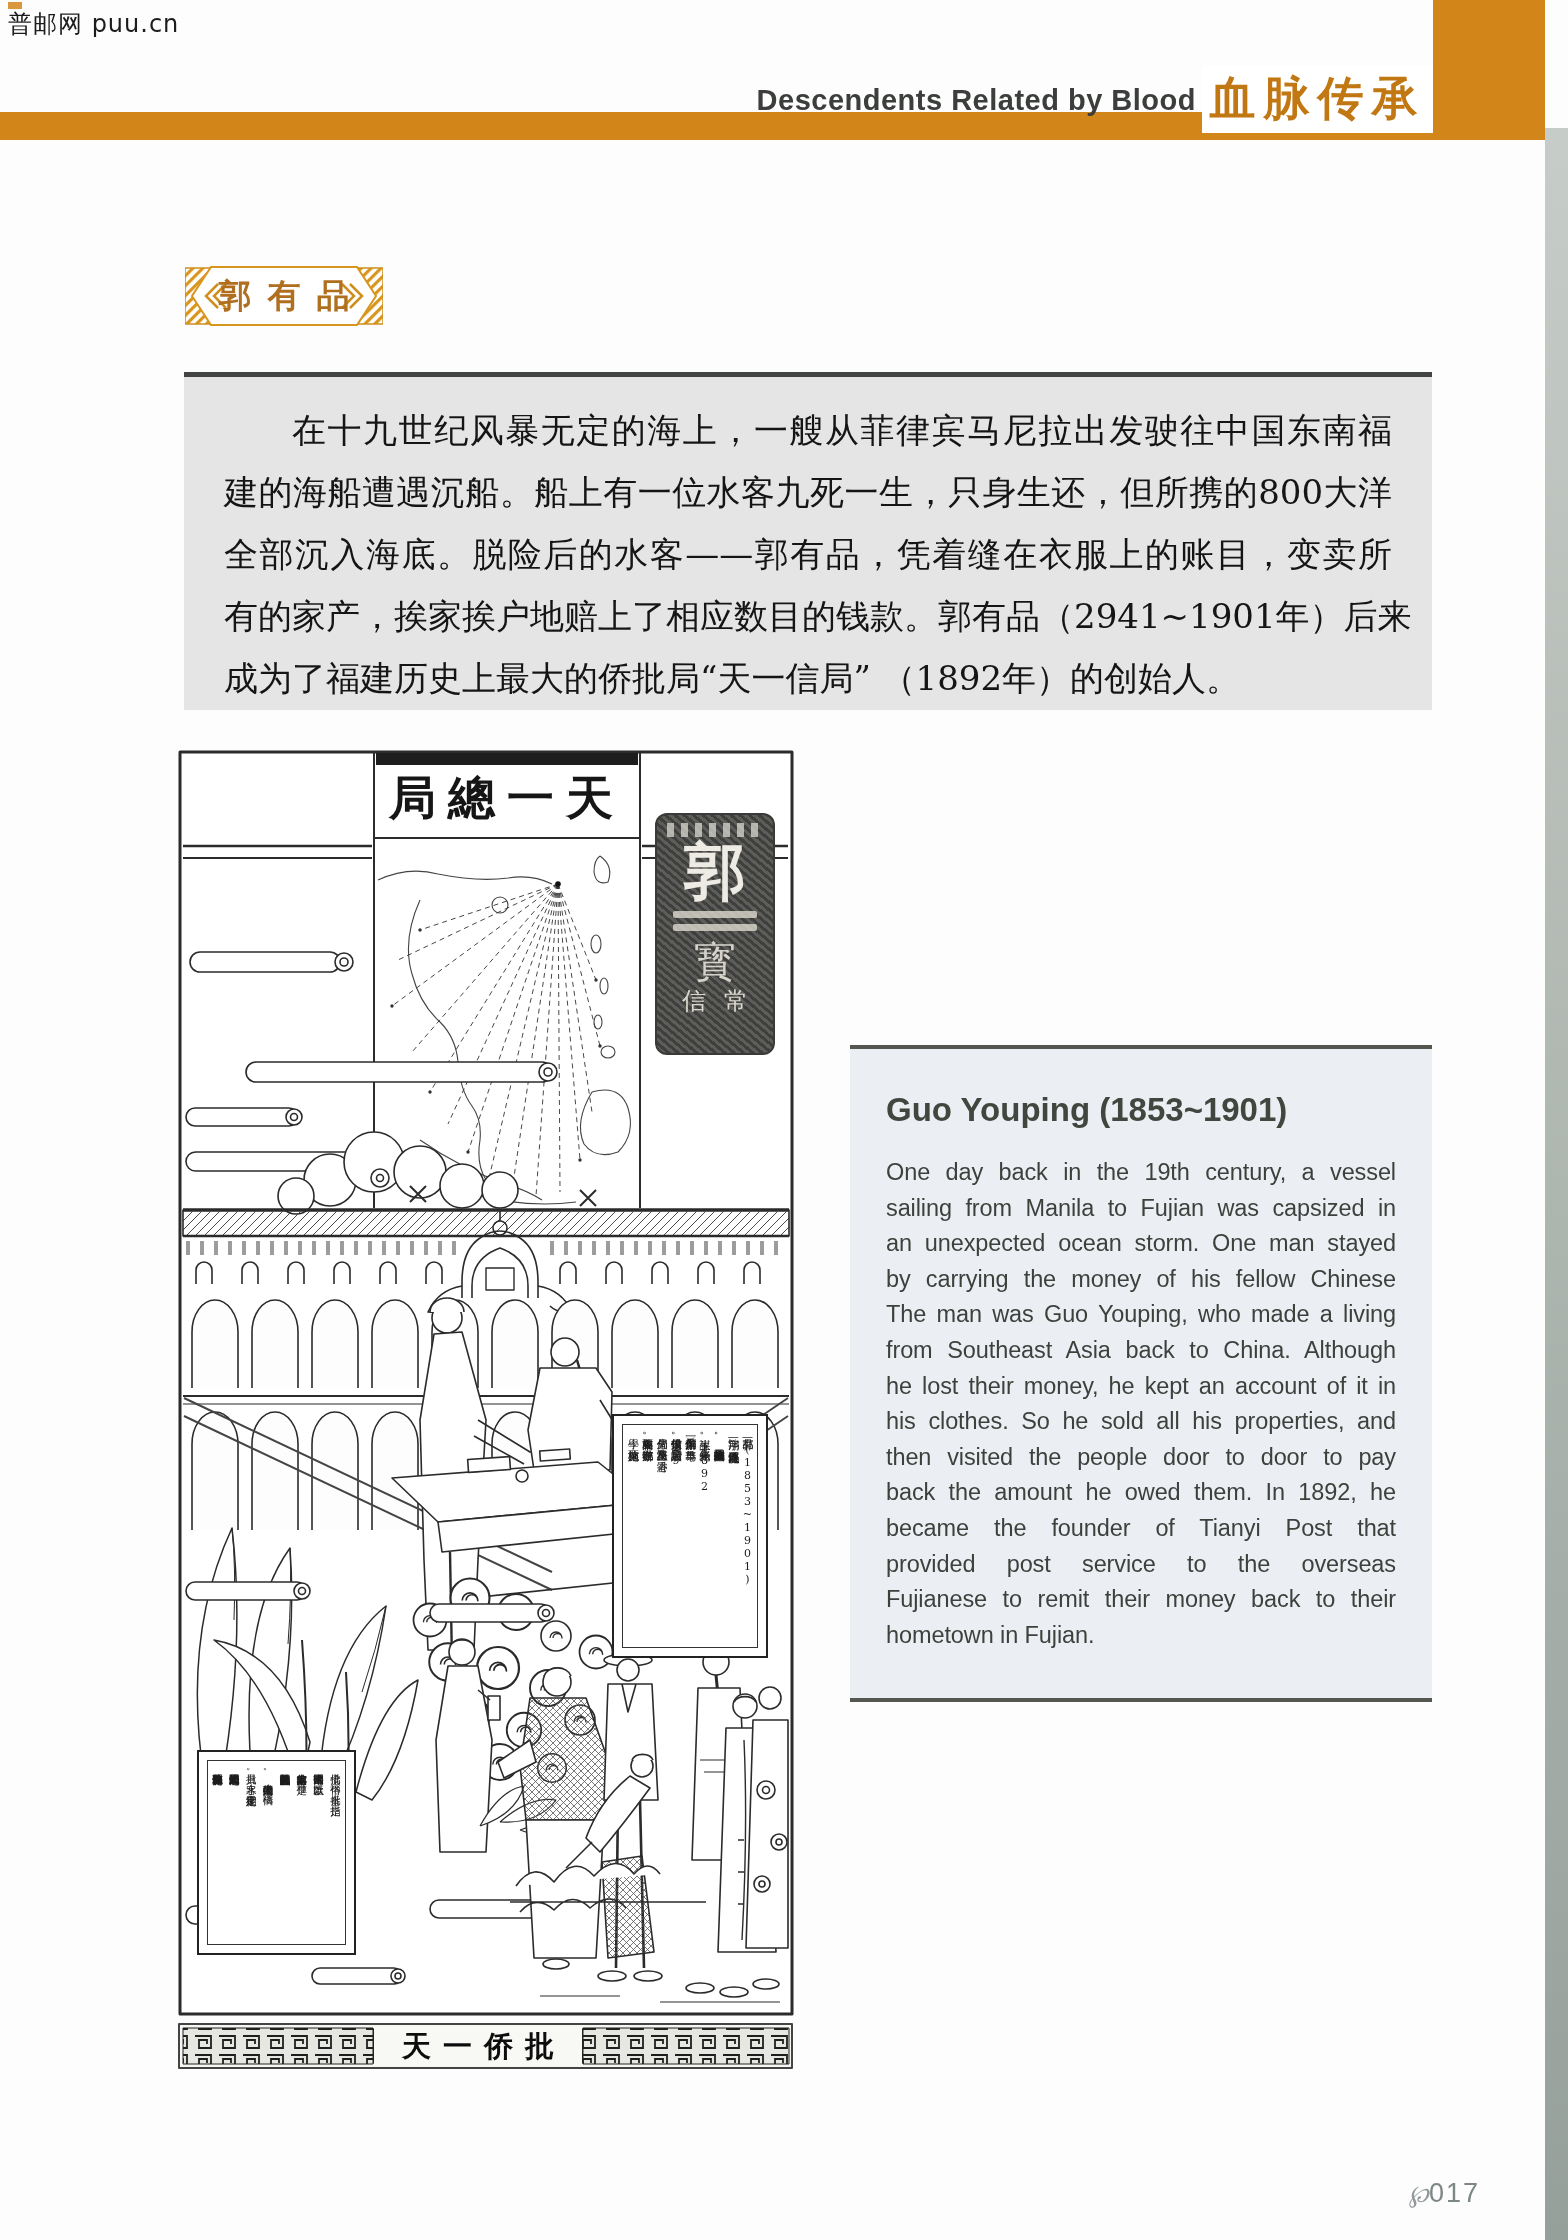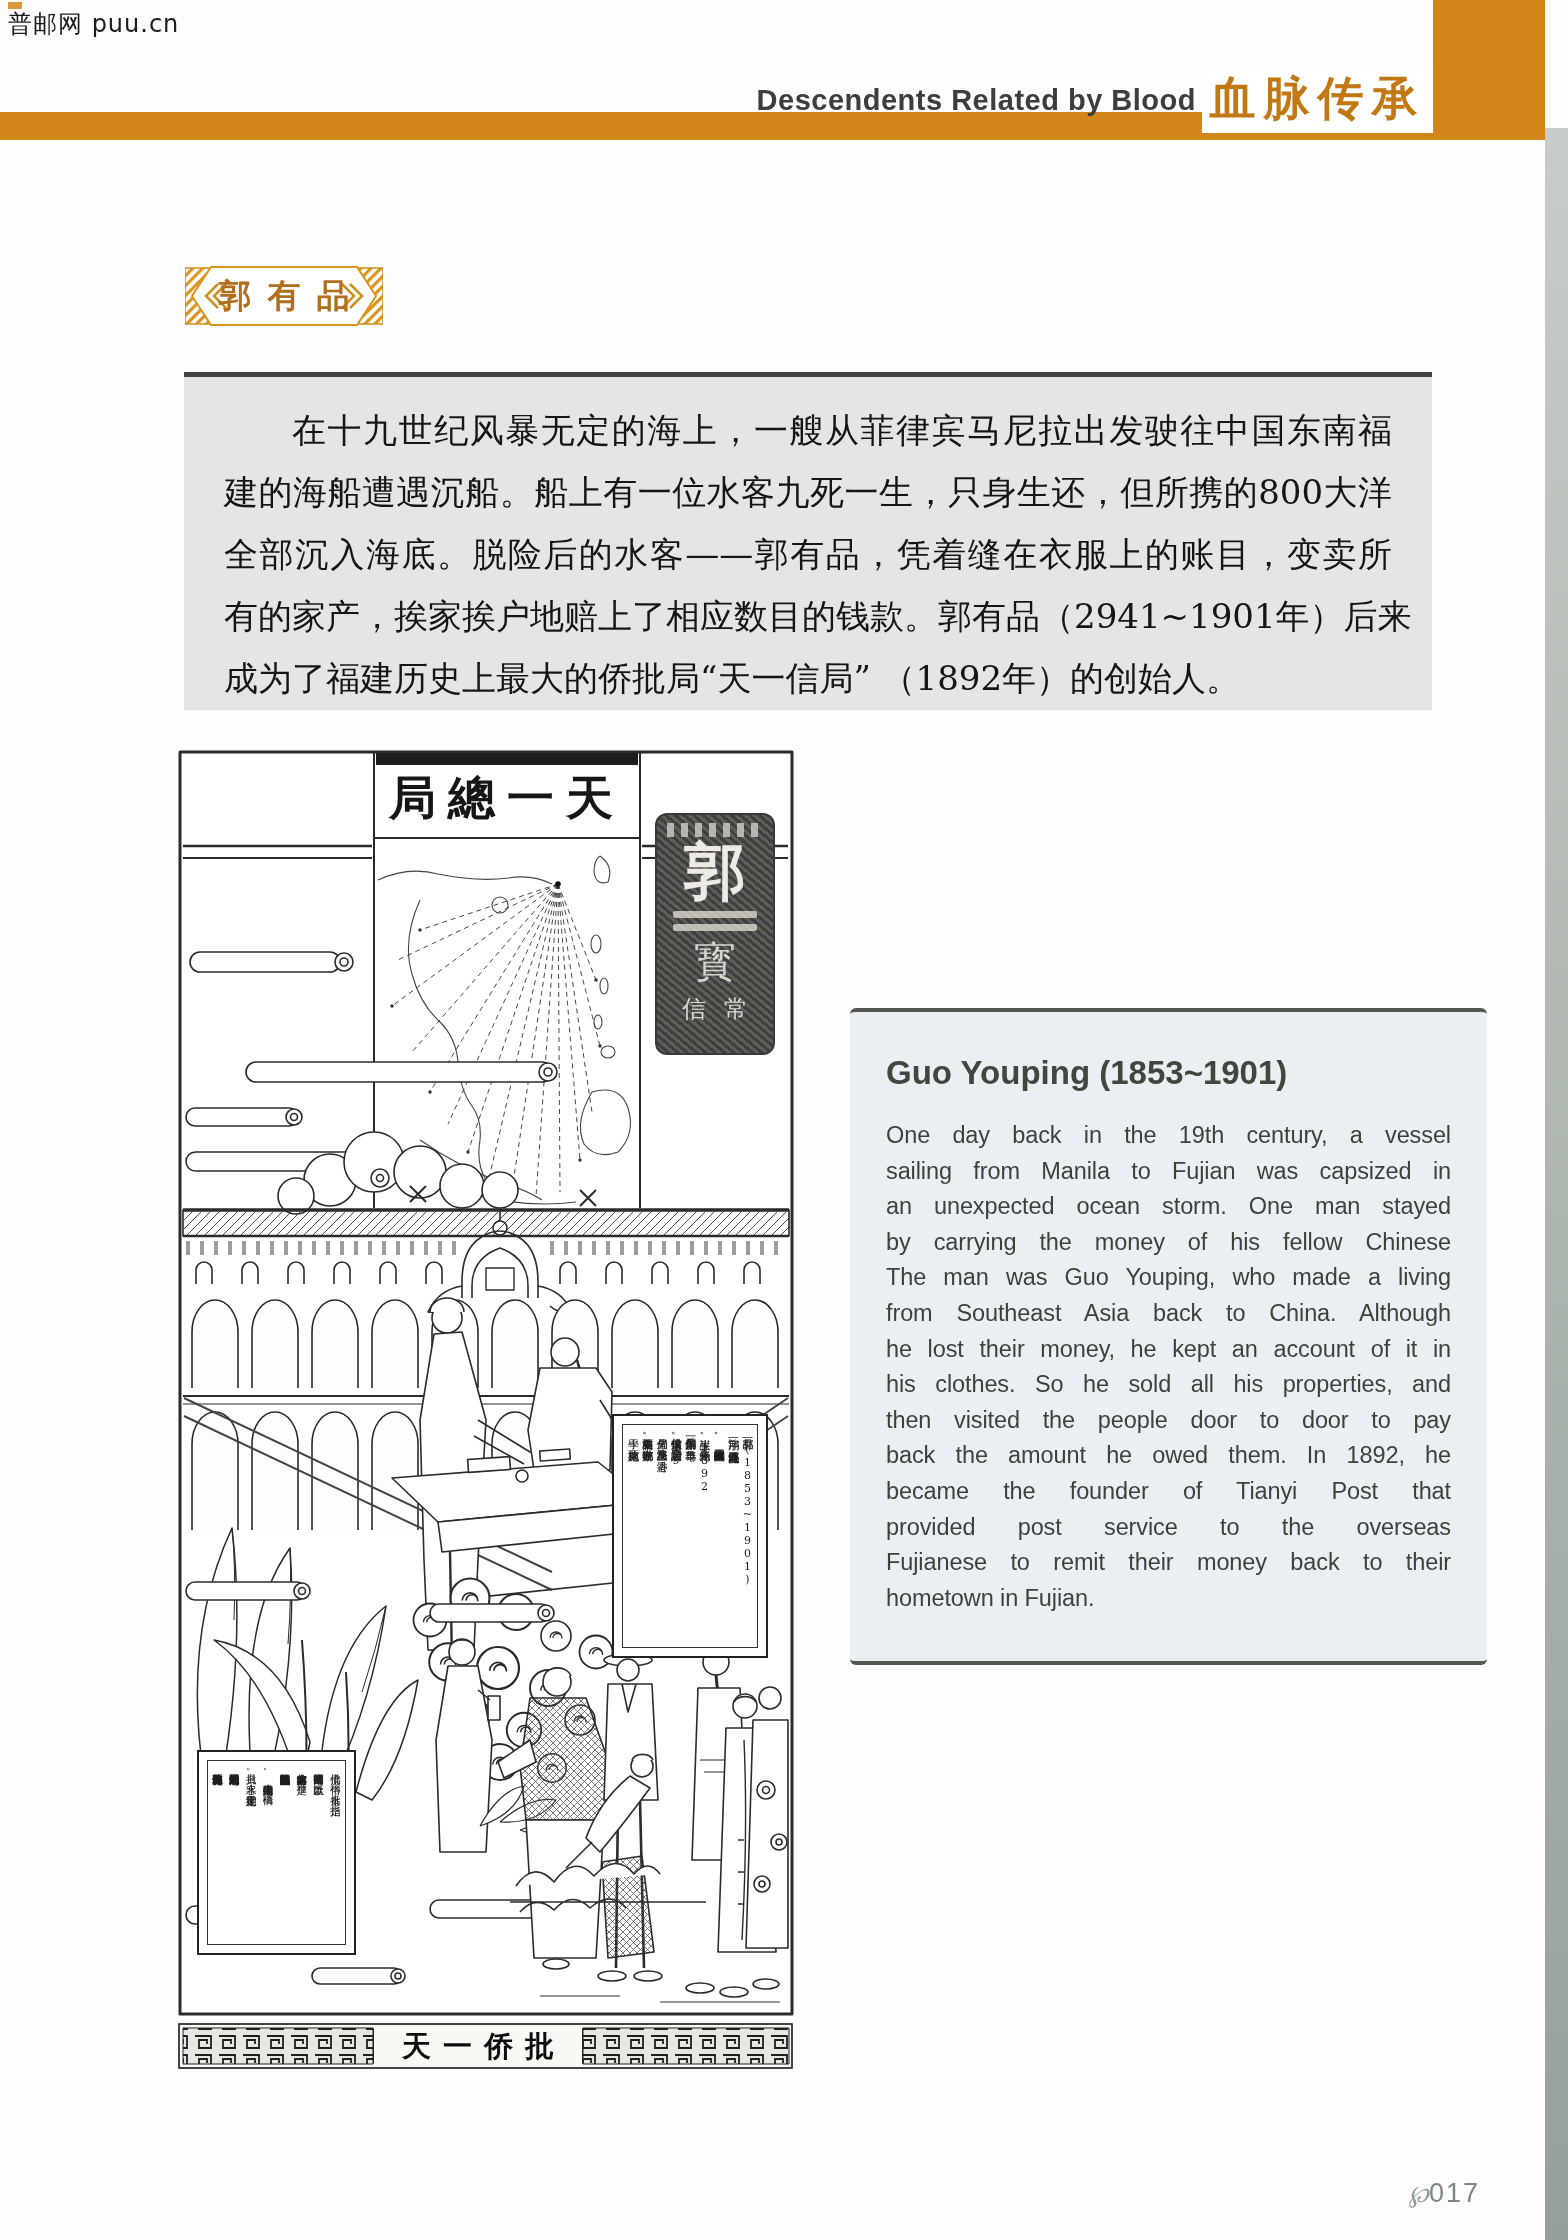--- a/index.html
+++ b/index.html
@@ -32,41 +32,41 @@
   
   #intro{left:184px;top:372px;width:1248px;height:338px;background:#e5e5e5;
          border-top:5px solid #434545;box-sizing:border-box;padding:22px 40px 0 40px;
          color:#151515;}
   .cnline{font-size:34px;line-height:62px;height:62px;white-space:nowrap;
           text-align:justify;text-align-last:justify;}
   .cnline.first{text-indent:68px;}
   .cnline.last{text-align-last:left;white-space:normal;}
 
   
-  #enbox{left:850px;top:1008px;width:637px;height:657px;background:#ebeff4;
+  #enbox{left:850px;top:1045px;width:582px;height:657px;background:#ebeff4;
          border-top:4px solid #54574f;border-bottom:4px solid #54574f;
-         box-sizing:border-box;padding:42px 36px 0 36px;border-radius:6px;}
+         box-sizing:border-box;padding:42px 36px 0 36px;}
   #en-title{font-size:33px;font-weight:bold;color:#42463e;margin-bottom:26px;}
   .enline{font-size:23.5px;line-height:35.6px;color:#3d413c;letter-spacing:-.1px;
           text-align:justify;text-align-last:justify;}
   .enline.last{text-align-last:left;}
 
   
   #plaque-text{left:378px;top:766px;width:258px;height:64px;text-align:center;
                font-size:47px;font-weight:900;letter-spacing:12px;color:#161616;
                line-height:64px;}
   #seal{left:655px;top:813px;width:120px;height:242px;background:#4b4b48;border-radius:12px;
         background-image:repeating-linear-gradient(40deg,rgba(255,255,255,.10) 0 3px,rgba(0,0,0,.16) 3px 6px);
         box-shadow:0 0 0 2px #3a3a38 inset;overflow:hidden;text-align:center;}
   .seal-bars{height:14px;margin:10px 12px 0 12px;
              background:repeating-linear-gradient(90deg,#d9d7cf 0 7px,transparent 7px 14px);opacity:.75;}
   #seal-main{font-size:62px;font-weight:700;color:#edebE4;line-height:66px;margin-top:2px;}
   .seal-mid-bar{height:7px;margin:6px 18px 0 18px;background:#ddd9cf;opacity:.8;border-radius:2px;}
   #seal-mid{font-size:42px;color:#e5e2d8;line-height:46px;margin-top:8px;opacity:.9;}
-  #seal-bottom{font-size:24px;color:#e2dfd6;letter-spacing:18px;text-indent:18px;margin-top:8px;opacity:.95;}
+  #seal-bottom{font-size:24px;color:#e2dfd6;letter-spacing:18px;text-indent:18px;opacity:.95;}
 
   .vpanel{background:#fff;border:2px solid #222;box-sizing:border-box;}
   .vpanel .inner{position:absolute;left:8px;top:8px;right:8px;bottom:8px;
                  border:1.5px solid #333;display:flex;flex-direction:row-reverse;
                  justify-content:space-between;padding:5px 4px;box-sizing:border-box;}
   .vcol{writing-mode:vertical-rl;text-orientation:upright;color:#1d1d1d;line-height:1.05;}
   #bio-panel{left:612px;top:1414px;width:156px;height:244px;}
   #bio-panel .vcol{font-size:11px;}
   #left-panel{left:197px;top:1750px;width:159px;height:205px;}
   #left-panel .vcol{font-size:10.5px;}

